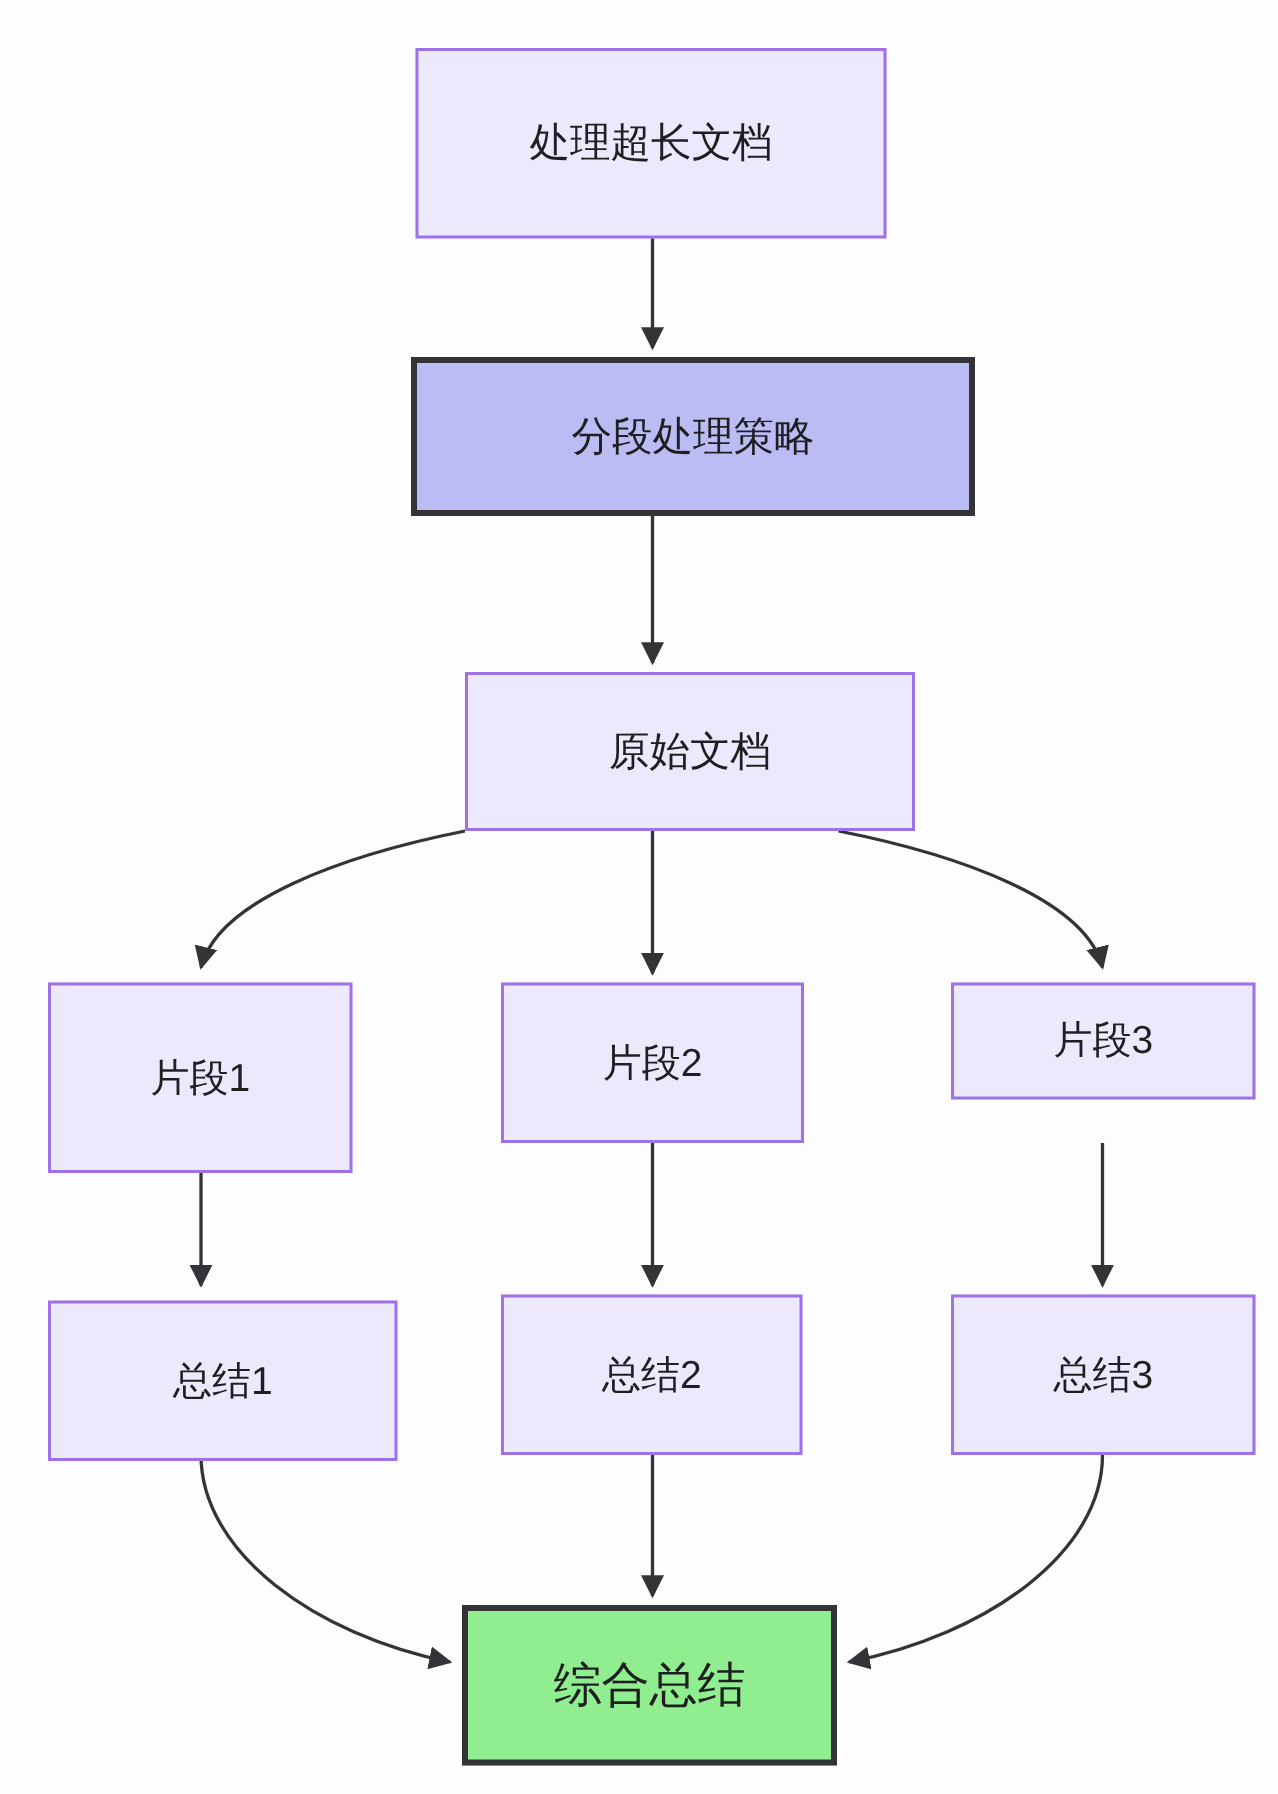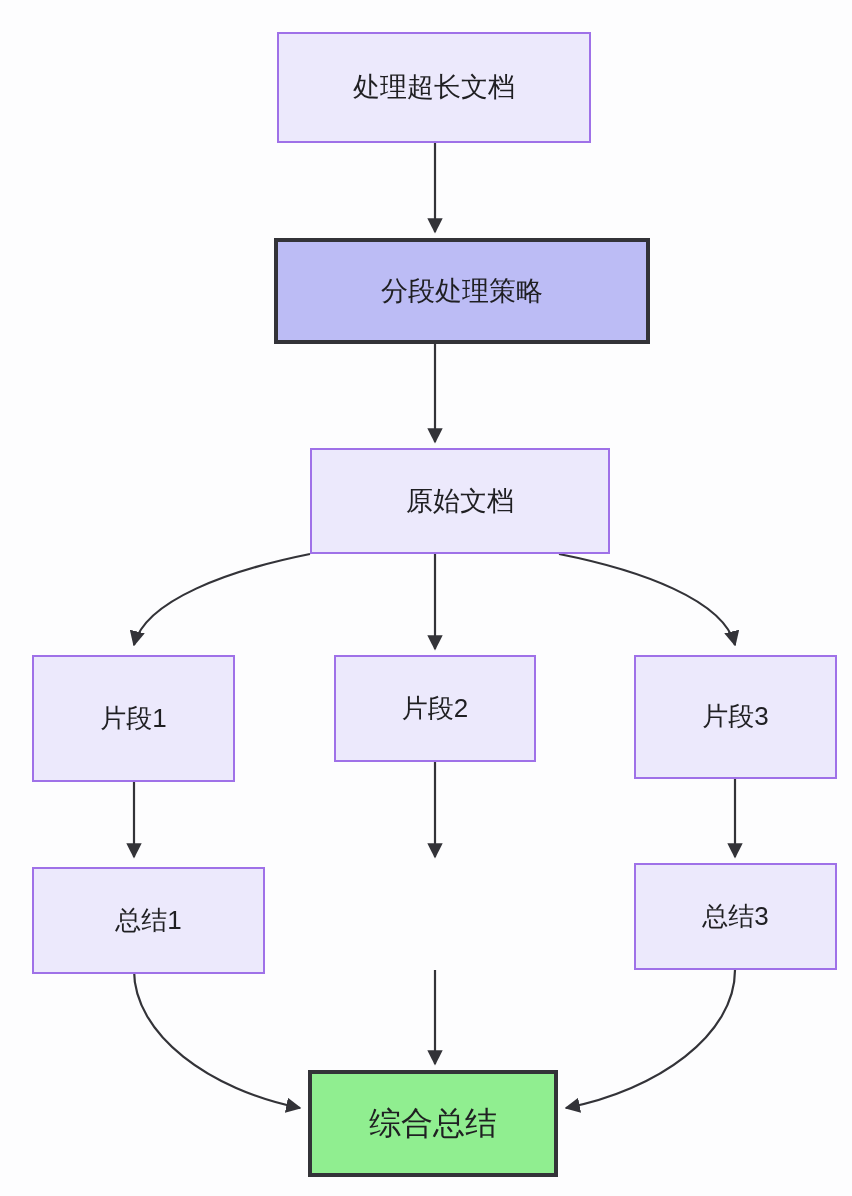--- a/index.html
+++ b/index.html
@@ -71,48 +71,51 @@
       <path d="M 559 554 C 640 570, 724 600, 735 645"></path>
       <path d="M 134 762 L 134 857"></path>
       <path d="M 435 762 L 435 857"></path>
       <path d="M 735 762 L 735 857"></path>
       <path d="M 134 970 C 134 1035, 210 1090, 300 1108"></path>
       <path d="M 435 970 L 435 1064"></path>
       <path d="M 735 970 C 735 1035, 658 1090, 566 1108"></path>
     </g>
   </svg>
 
-  <div class="node node-light" style="left:277px;top:32px;width:314px;height:111px;">
+  <div class="node node-light" style="left:277px;top:32px;width:314px;height:127px;">
     <span>处理超长文档</span>
   </div>
 
   <div class="node node-strong" style="left:274px;top:238px;width:376px;height:106px;">
     <span>分段处理策略</span>
   </div>
 
   <div class="node node-light" style="left:310px;top:448px;width:300px;height:106px;">
     <span>原始文档</span>
   </div>
 
   <div class="node node-light node-sm" style="left:32px;top:655px;width:203px;height:127px;">
     <span>片段1</span>
   </div>
 
   <div class="node node-light node-sm" style="left:334px;top:655px;width:202px;height:107px;">
     <span>片段2</span>
   </div>
 
-  <div class="node node-light node-sm" style="left:634px;top:655px;width:203px;height:124px;">
+  <div class="node node-light node-sm" style="left:634px;top:655px;width:203px;height:78px;">
     <span>片段3</span>
   </div>
 
   <div class="node node-light node-sm" style="left:32px;top:867px;width:233px;height:107px;">
     <span>总结1</span>
   </div>
 
+  <div class="node node-light node-sm" style="left:334px;top:863px;width:201px;height:107px;">
+    <span>总结2</span>
+  </div>
 
   <div class="node node-light node-sm" style="left:634px;top:863px;width:203px;height:107px;">
     <span>总结3</span>
   </div>
 
   <div class="node node-final" style="left:308px;top:1070px;width:250px;height:107px;">
     <span>综合总结</span>
   </div>
 
 </div>

